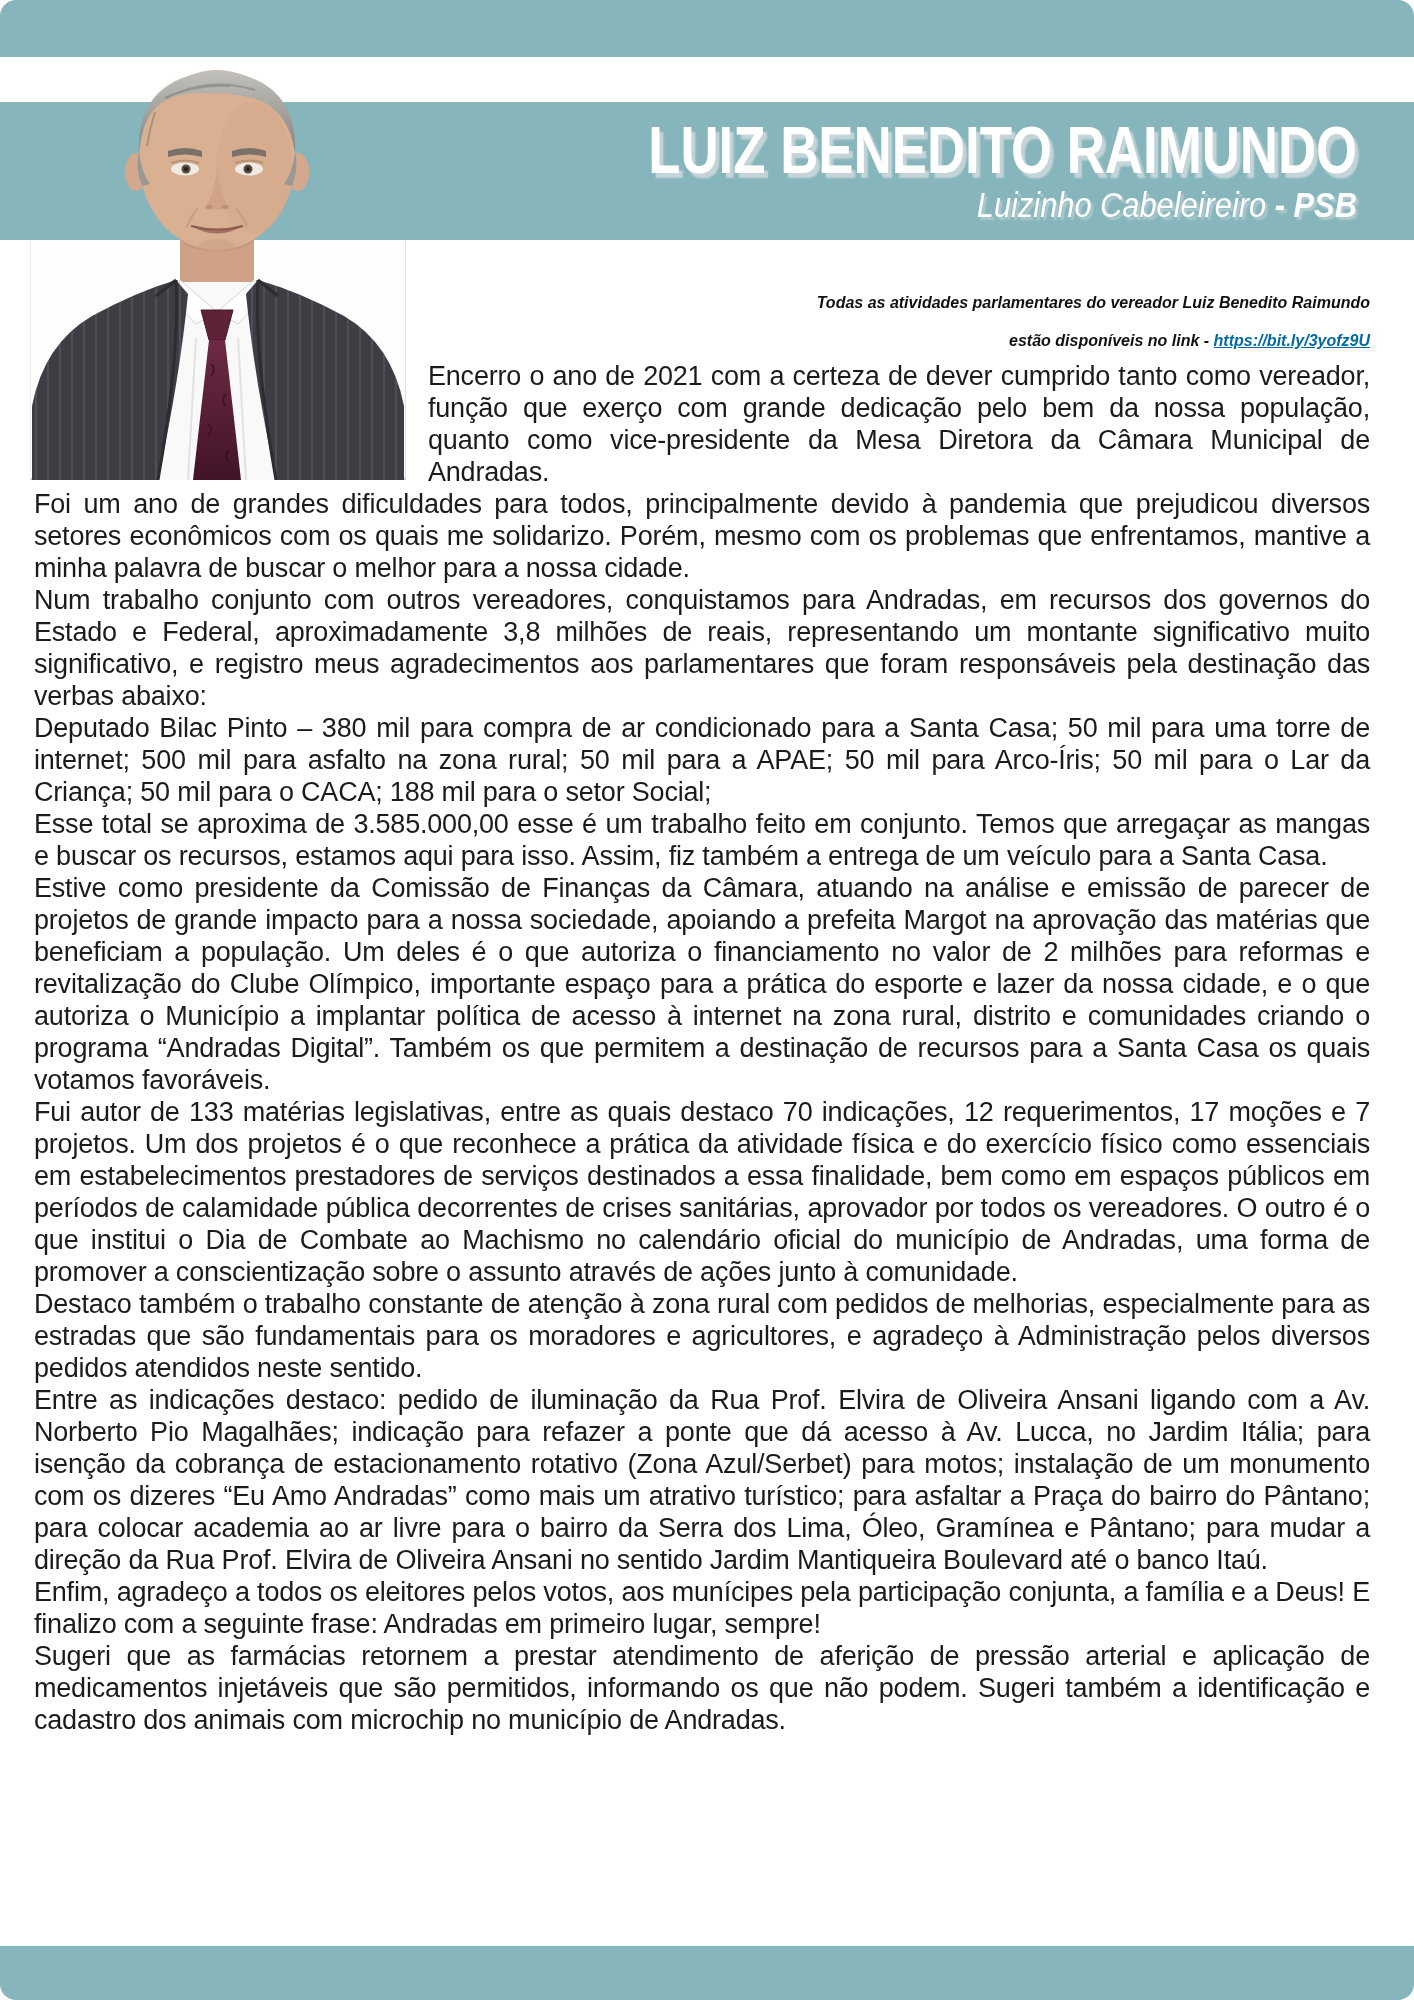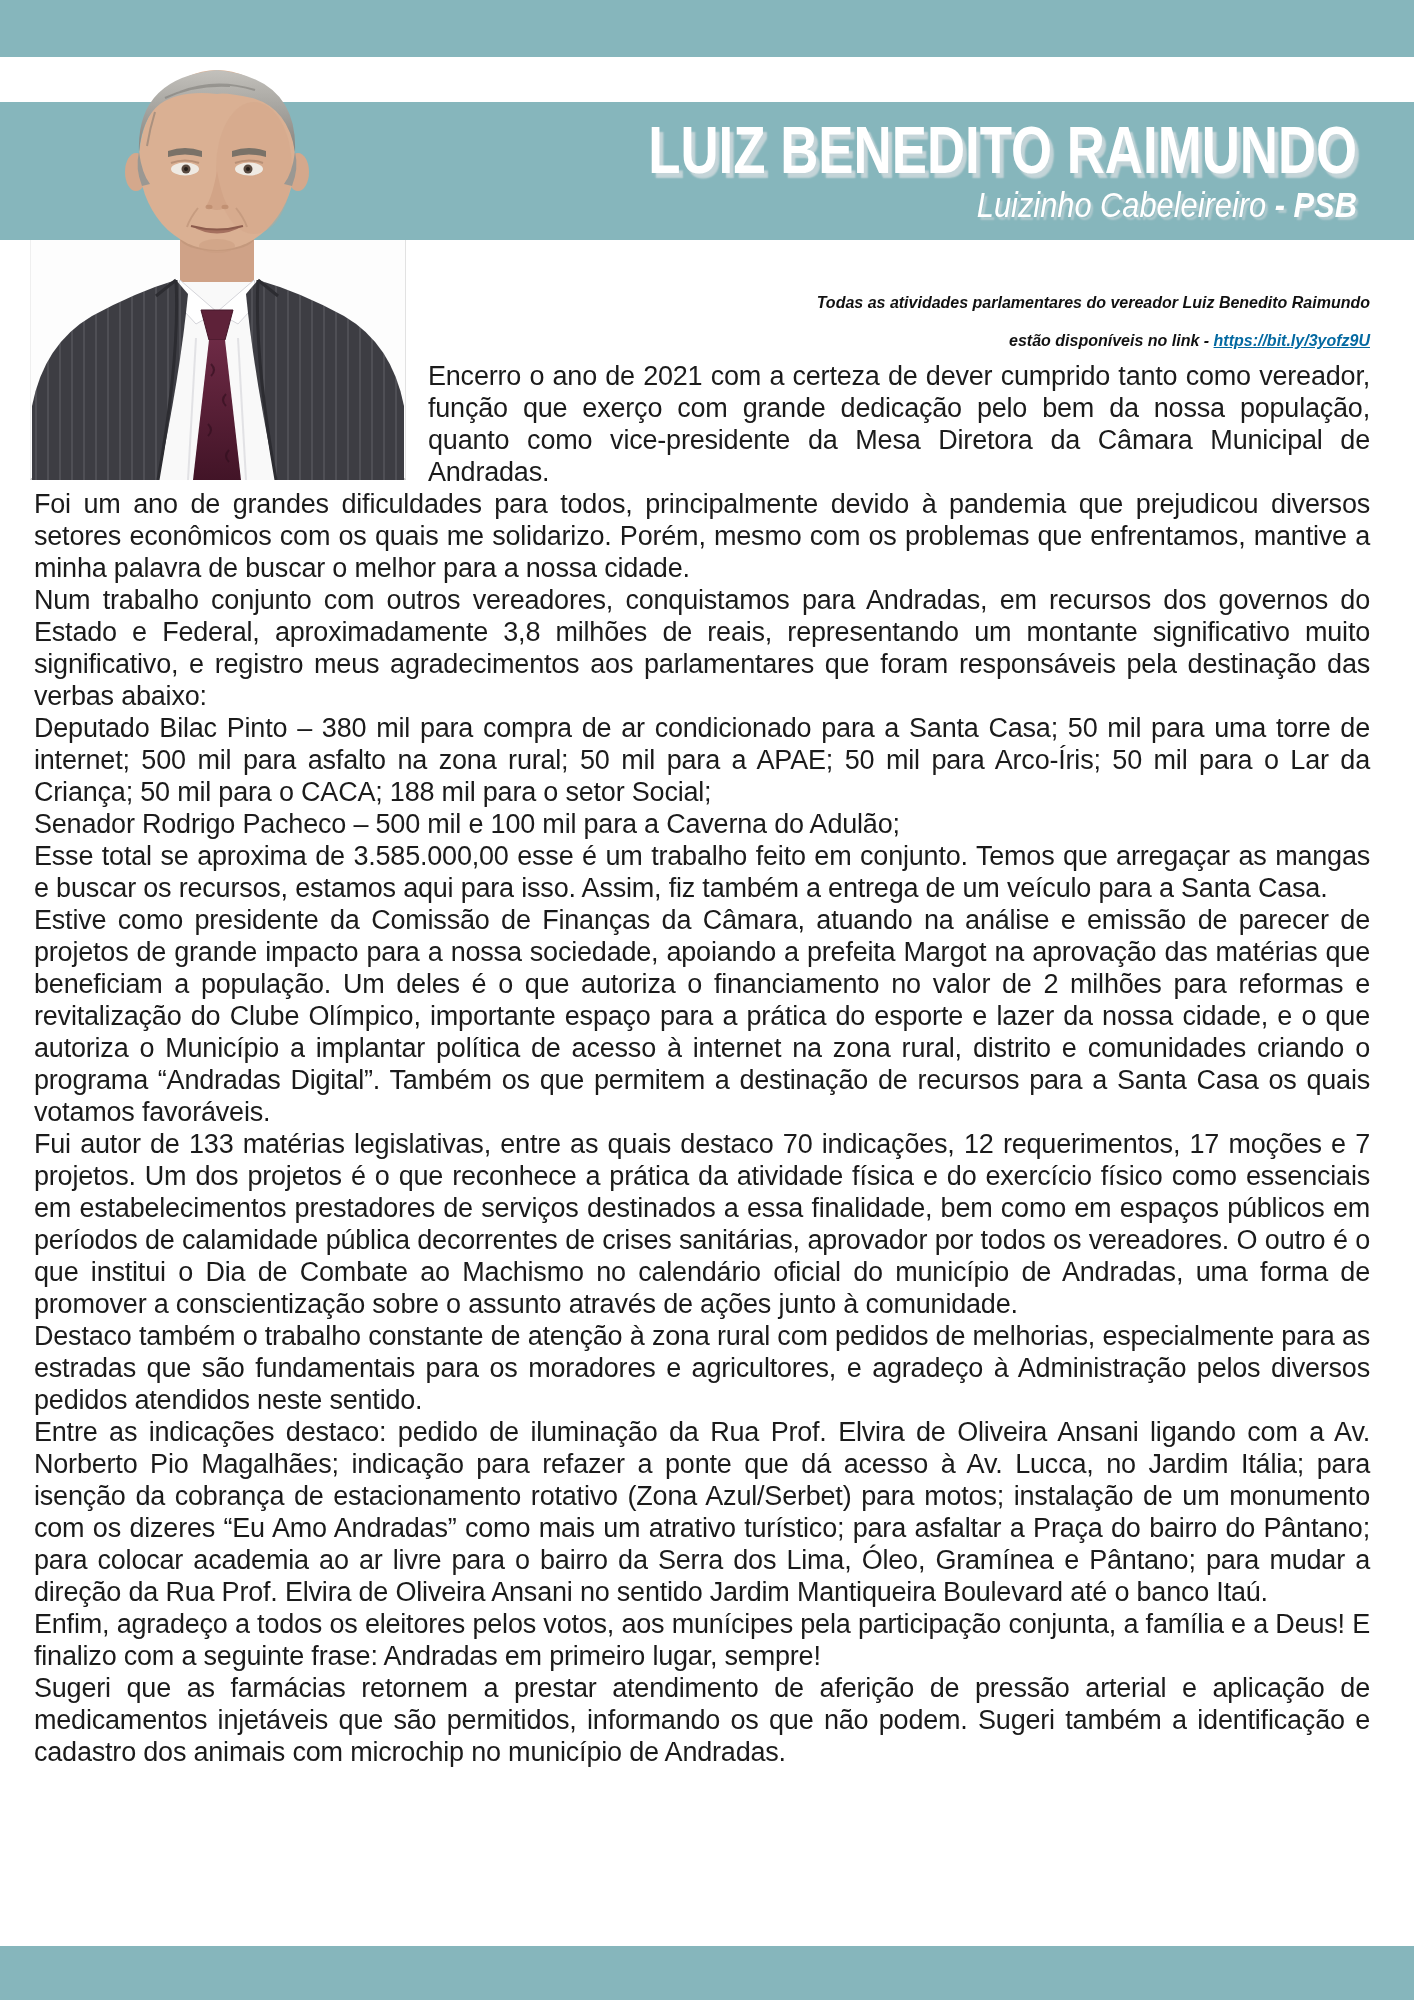--- a/index.html
+++ b/index.html
@@ -1,19 +1,19 @@
 <!DOCTYPE html>
 <html lang="pt-BR"><head>
 <meta charset="utf-8">
 <style>
   * { margin:0; padding:0; box-sizing:border-box; }
   html,body { background:#ffffff; }
   .page {
     position:relative; width:1414px; height:2000px; overflow:hidden;
-    background:#ffffff; font-family:"Liberation Sans", sans-serif; color:#1b1b1b;
+    background:#ffffff; font-family:"Liberation Sans", sans-serif; color:#1b1b1b;border-radius:16px;
   }
   .band { position:absolute; left:0; width:1414px; background:#86b6bc; }
   .band-top    { top:0;    height:57px; }
   .band-header { top:102px; height:138px; display:flex; flex-direction:column;
                  justify-content:center; align-items:flex-end; padding-right:57px; }
   .band-bottom { top:1946px; height:54px; }
 
   .title {
     color:#ffffff; font-weight:bold; font-size:66px; line-height:1.02;
     letter-spacing:0px; white-space:nowrap;
@@ -139,21 +139,20 @@
 
     <div class="intro">
       <div class="intro-line">Todas as atividades parlamentares do vereador Luiz Benedito Raimundo</div>
       <div class="intro-line"><span>estão disponíveis no link - </span><a class="link" href="#">https://bit.ly/3yofz9U</a></div>
     </div>
 
     <p class="first-beside-photo">Encerro o ano de 2021 com a certeza de dever cumprido tanto como vereador, função que exerço com grande dedicação pelo bem da nossa população, quanto como vice-presidente da Mesa Diretora da Câmara Municipal de Andradas.</p>
     <p>Foi um ano de grandes dificuldades para todos, principalmente devido à pandemia que prejudicou diversos setores econômicos com os quais me solidarizo. Porém, mesmo com os problemas que enfrentamos, mantive a minha palavra de buscar o melhor para a nossa cidade.</p>
     <p>Num trabalho conjunto com outros vereadores, conquistamos para Andradas, em recursos dos governos do Estado e Federal, aproximadamente 3,8 milhões de reais, representando um montante significativo muito significativo, e registro meus agradecimentos aos parlamentares que foram responsáveis pela destinação das verbas abaixo:</p>
     <p>Deputado Bilac Pinto – 380 mil para compra de ar condicionado para a Santa Casa; 50 mil para uma torre de internet; 500 mil para asfalto na zona rural; 50 mil para a APAE; 50 mil para Arco-Íris; 50 mil para o Lar da Criança; 50 mil para o CACA; 188 mil para o setor Social;</p>
-    <p>Senador Rodrigo Pacheco – 500 mil e 100 mil para a Caverna do Adulão;</p>
     <p>Esse total se aproxima de 3.585.000,00 esse é um trabalho feito em conjunto. Temos que arregaçar as mangas e buscar os recursos, estamos aqui para isso. Assim, fiz também a entrega de um veículo para a Santa Casa.</p>
     <p>Estive como presidente da Comissão de Finanças da Câmara, atuando na análise e emissão de parecer de projetos de grande impacto para a nossa sociedade, apoiando a prefeita Margot na aprovação das matérias que beneficiam a população. Um deles é o que autoriza o financiamento no valor de 2 milhões para reformas e revitalização do Clube Olímpico, importante espaço para a prática do esporte e lazer da nossa cidade, e o que autoriza o Município a implantar política de acesso à internet na zona rural, distrito e comunidades criando o programa “Andradas Digital”. Também os que permitem a destinação de recursos para a Santa Casa os quais votamos favoráveis.</p>
     <p>Fui autor de 133 matérias legislativas, entre as quais destaco 70 indicações, 12 requerimentos, 17 moções e 7 projetos. Um dos projetos é o que reconhece a prática da atividade física e do exercício físico como essenciais em estabelecimentos prestadores de serviços destinados a essa finalidade, bem como em espaços públicos em períodos de calamidade pública decorrentes de crises sanitárias, aprovador por todos os vereadores. O outro é o que institui o Dia de Combate ao Machismo no calendário oficial do município de Andradas, uma forma de promover a conscientização sobre o assunto através de ações junto à comunidade.</p>
     <p>Destaco também o trabalho constante de atenção à zona rural com pedidos de melhorias, especialmente para as estradas que são fundamentais para os moradores e agricultores, e agradeço à Administração pelos diversos pedidos atendidos neste sentido.</p>
     <p>Entre as indicações destaco: pedido de iluminação da Rua Prof. Elvira de Oliveira Ansani ligando com a Av. Norberto Pio Magalhães; indicação para refazer a ponte que dá acesso à Av. Lucca, no Jardim Itália; para isenção da cobrança de estacionamento rotativo (Zona Azul/Serbet) para motos; instalação de um monumento com os dizeres “Eu Amo Andradas” como mais um atrativo turístico; para asfaltar a Praça do bairro do Pântano; para colocar academia ao ar livre para o bairro da Serra dos Lima, Óleo, Gramínea e Pântano; para mudar a direção da Rua Prof. Elvira de Oliveira Ansani no sentido Jardim Mantiqueira Boulevard até o banco Itaú.</p>
     <p>Enfim, agradeço a todos os eleitores pelos votos, aos munícipes pela participação conjunta, a família e a Deus! E finalizo com a seguinte frase: Andradas em primeiro lugar, sempre!</p>
     <p>Sugeri que as farmácias retornem a prestar atendimento de aferição de pressão arterial e aplicação de medicamentos injetáveis que são permitidos, informando os que não podem. Sugeri também a identificação e cadastro dos animais com microchip no município de Andradas.</p>
   </main>
 
   <div class="band band-bottom"></div>

